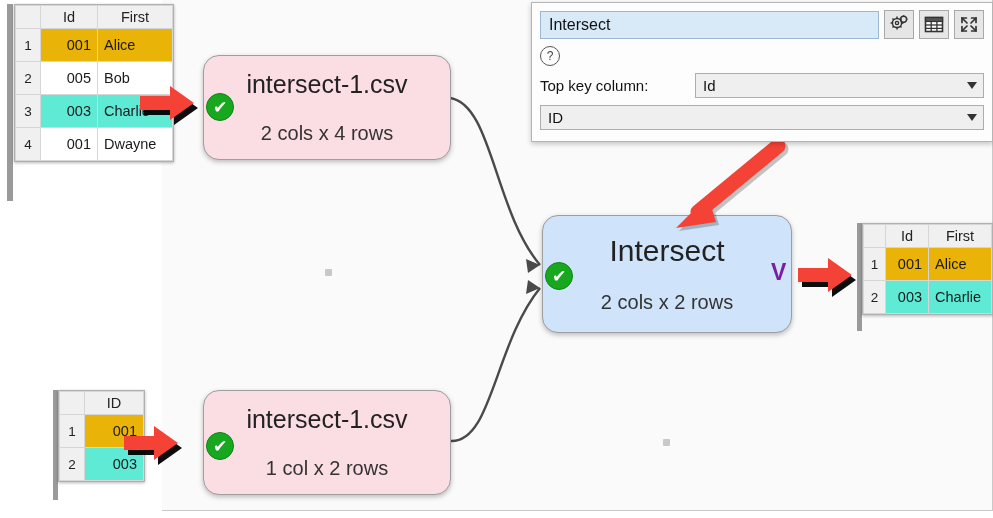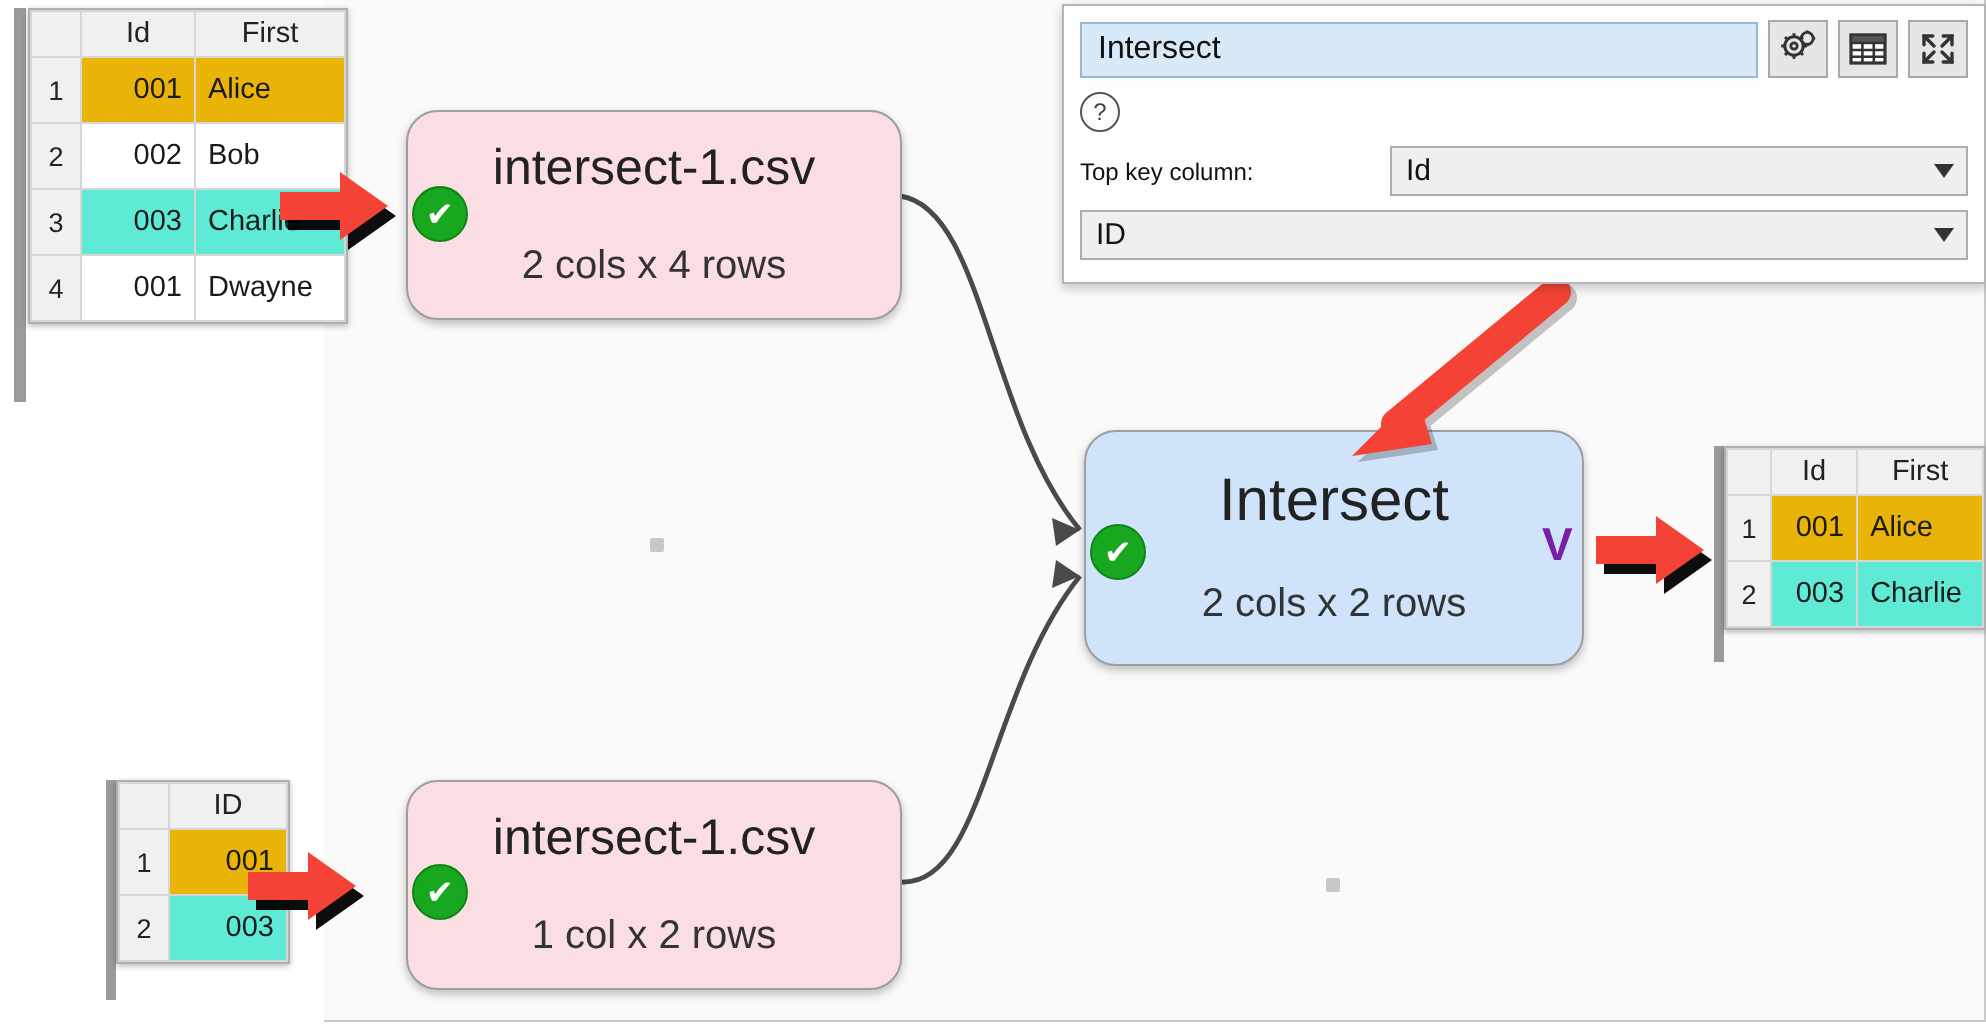--- a/index.html
+++ b/index.html
@@ -83,21 +83,21 @@
     box-sizing:border-box;display:flex;align-items:center;justify-content:center;
   }
   #hintrow{display:flex;align-items:center;gap:6px;margin-top:7px;}
   #hintrow .qmark{
     width:18px;height:18px;border:1.6px solid #555;border-radius:50%;
     display:flex;align-items:center;justify-content:center;
     font-size:12px;color:#444;flex:none;line-height:1;
   }
   #hint-text{font-size:15px;color:#111;white-space:nowrap;overflow:hidden;}
   .fieldrow{display:flex;align-items:center;margin-top:7px;}
-  .fieldrow .lbl{font-size:12px;color:#111;width:155px;flex:none;}
+  .fieldrow .lbl{font-size:15px;color:#111;width:155px;flex:none;}
   .combo{
     flex:1;height:25px;background:#efefef;border:1px solid #adadad;
     display:flex;align-items:center;justify-content:space-between;
     padding:0 6px 0 7px;box-sizing:border-box;font-size:15px;color:#111;
   }
   .caret{width:0;height:0;border-left:5px solid transparent;border-right:5px solid transparent;border-top:7px solid #333;}
 
   
   .ptr{position:absolute;}
   svg{display:block;overflow:visible;}
@@ -154,21 +154,21 @@
       <th style="width:44px;">Id</th>
       <th style="width:62px;">First</th>
     </tr>
     <tr style="height:33px;">
       <td class="rowhdr">1</td>
       <td class="num c-yellow">001</td>
       <td class="txt c-yellow">Alice</td>
     </tr>
     <tr style="height:33px;">
       <td class="rowhdr">2</td>
-      <td class="num">002</td>
+      <td class="num">005</td>
       <td class="txt">Bob</td>
     </tr>
     <tr style="height:33px;">
       <td class="rowhdr">3</td>
       <td class="num c-purple">003</td>
       <td class="txt c-purple">Charlie</td>
     </tr>
     <tr style="height:33px;">
       <td class="rowhdr">4</td>
       <td class="num">001</td>

